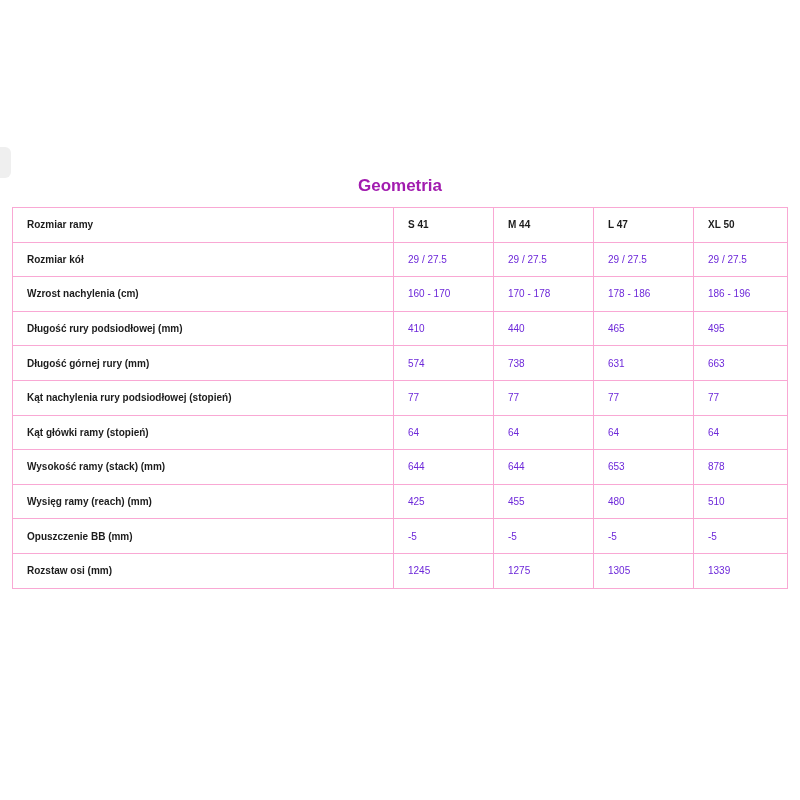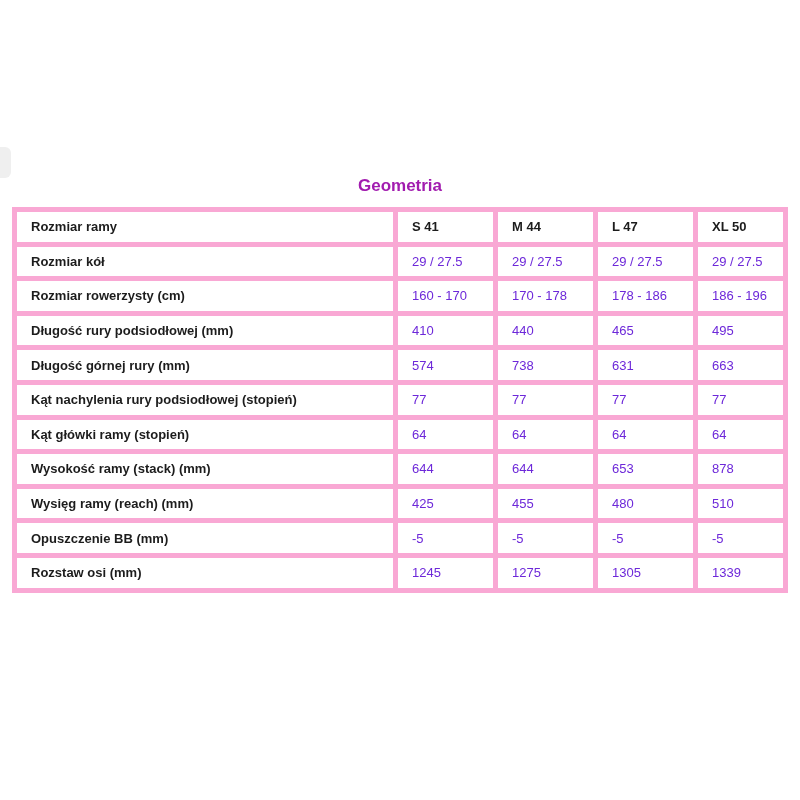--- a/index.html
+++ b/index.html
@@ -37,26 +37,26 @@
   }
   table.geo-table {
     position: absolute;
     top: 207px;
     left: 12px;
     width: 776px;
     border-collapse: collapse;
     table-layout: fixed;
   }
   .geo-table th, .geo-table td {
-    border: 5px solid #f9a8d4;
+    border: 1px solid #f9a8d4;
     height: 34.6px;
     padding: 0 0 0 14px;
     vertical-align: middle;
     text-align: left;
-    font-size: 13px;
+    font-size: 10px;
     white-space: nowrap;
     overflow: hidden;
   }
   .geo-table th {
     font-weight: 700;
     color: #1c1c1c;
   }
   .geo-table td.row-label {
     font-weight: 700;
     color: #1c1c1c;
@@ -91,21 +91,21 @@
     </thead>
     <tbody>
         <tr>
           <td class="row-label">Rozmiar kół</td>
           <td class="cell-value">29 / 27.5</td>
           <td class="cell-value">29 / 27.5</td>
           <td class="cell-value">29 / 27.5</td>
           <td class="cell-value">29 / 27.5</td>
         </tr>
         <tr>
-          <td class="row-label">Rozmiar rowerzysty (cm)</td>
+          <td class="row-label">Wzrost nachylenia (cm)</td>
           <td class="cell-value">160 - 170</td>
           <td class="cell-value">170 - 178</td>
           <td class="cell-value">178 - 186</td>
           <td class="cell-value">186 - 196</td>
         </tr>
         <tr>
           <td class="row-label">Długość rury podsiodłowej (mm)</td>
           <td class="cell-value">410</td>
           <td class="cell-value">440</td>
           <td class="cell-value">465</td>

